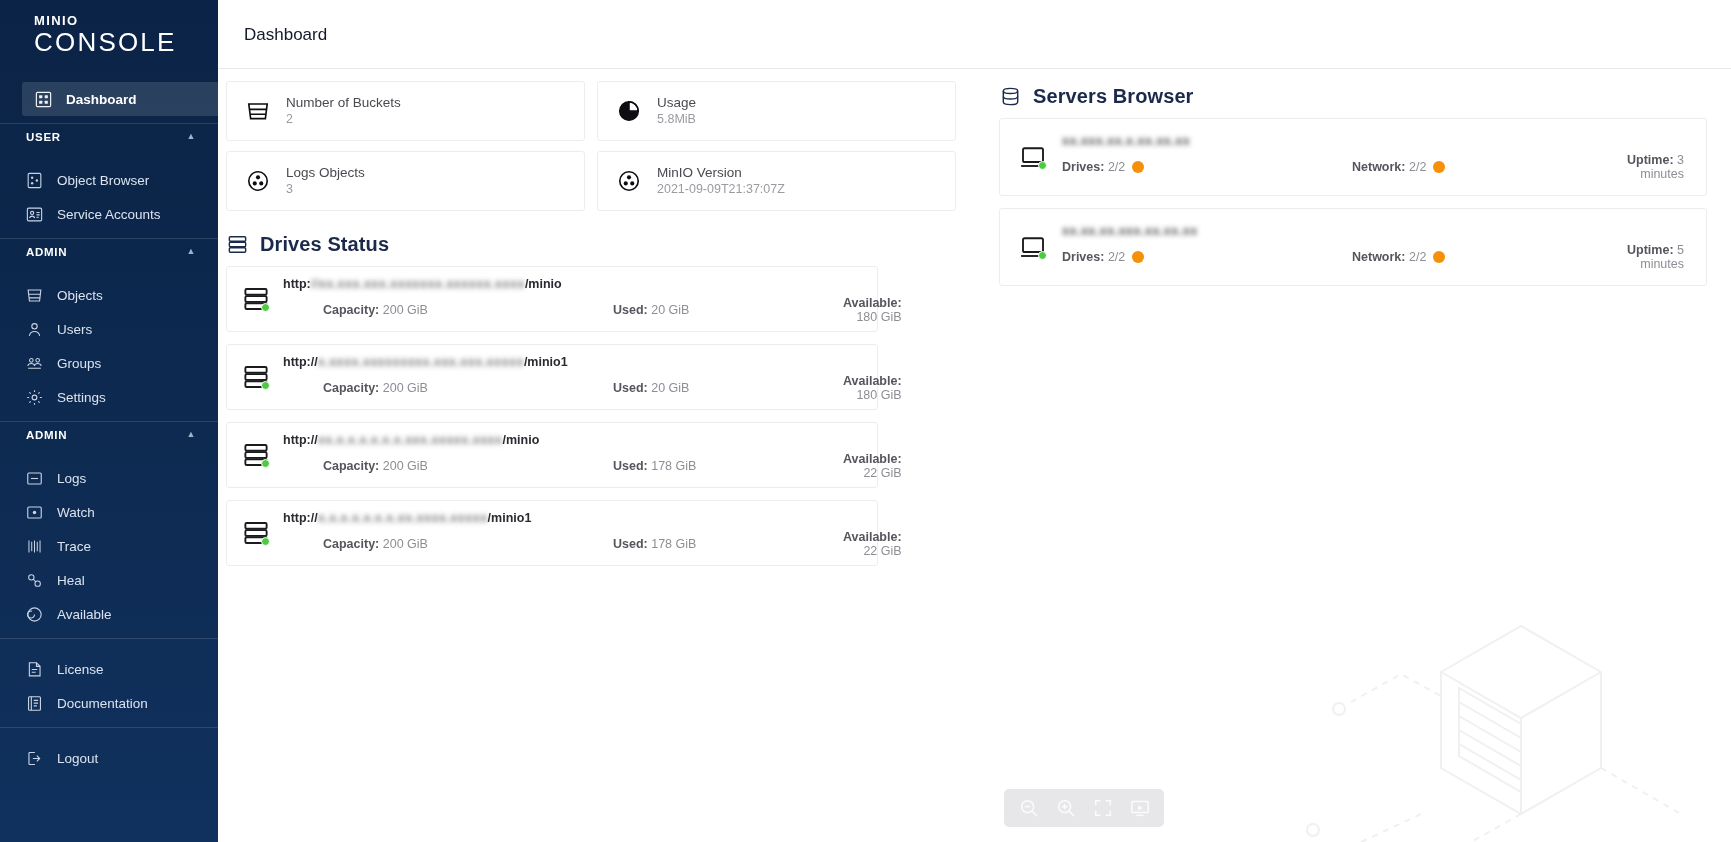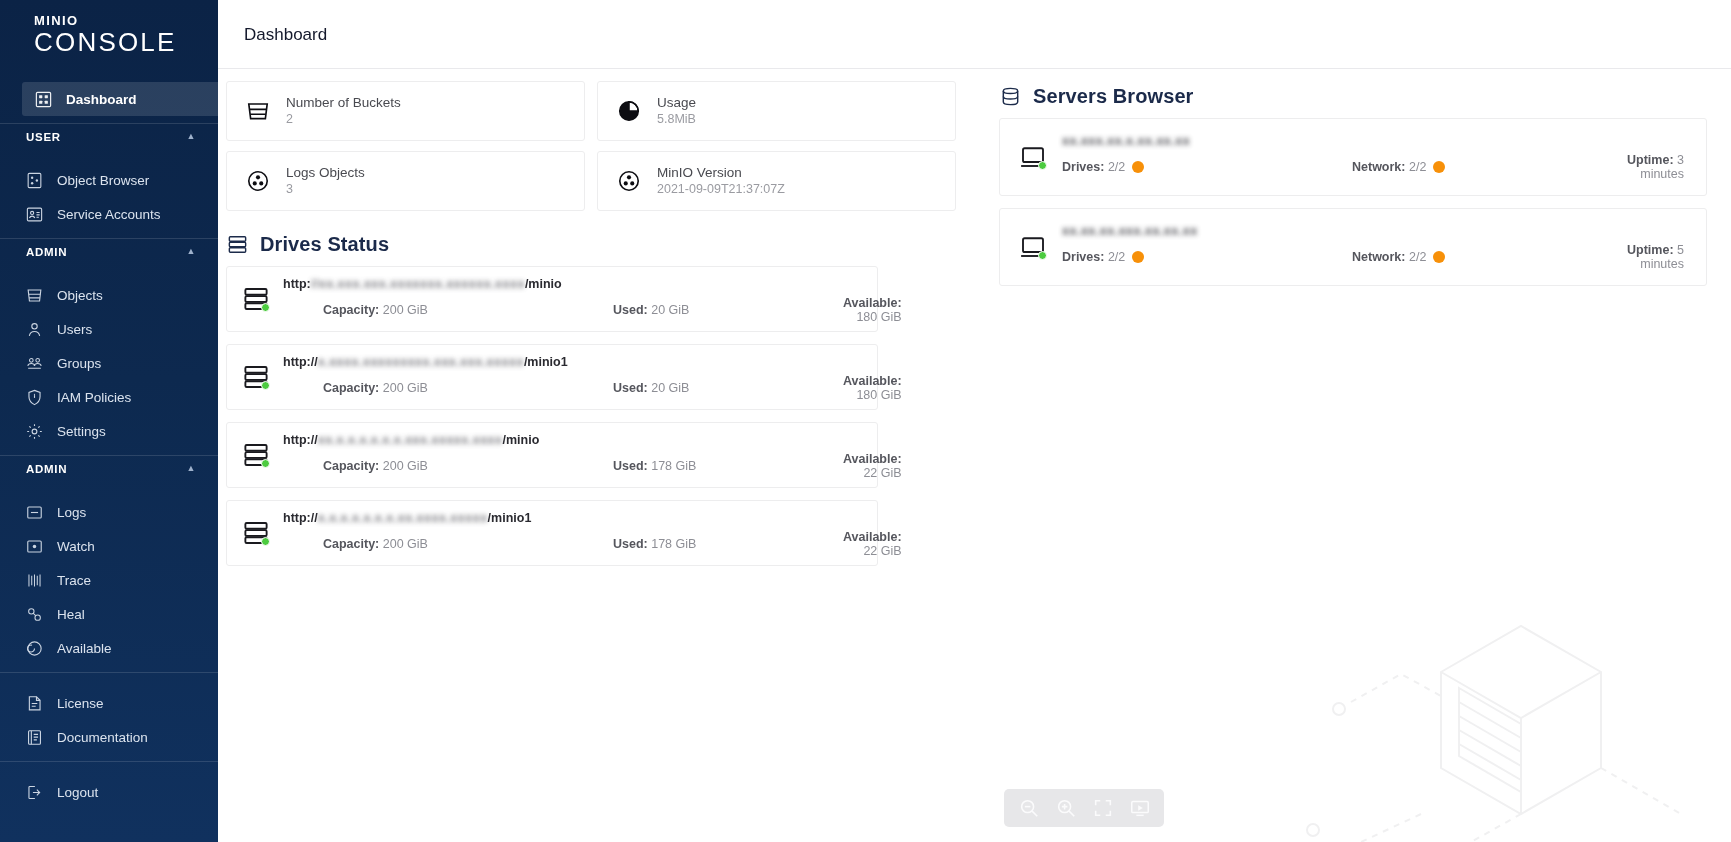--- a/index.html
+++ b/index.html
@@ -238,30 +238,20 @@
       <span class="ico">
         <svg viewBox="0 0 24 24" fill="none" stroke="currentColor" stroke-width="1.3">
           <circle cx="8" cy="8" r="2.3"></circle>
             <circle cx="16" cy="8" r="2.3"></circle>
           <path d="M3.5 15c.5-2 2.3-3 4.5-3s4 1 4.5 3"></path>
           <path d="M11.5 15c.5-2 2.3-3 4.5-3s4 1 4.5 3"></path>
           <path d="M4 18h16"></path>
         </svg>
       </span>
       <span>Groups</span>
-    </div>
-    <div class="nav-item">
-      <span class="ico">
-        <svg viewBox="0 0 24 24" fill="none" stroke="currentColor" stroke-width="1.4">
-          <path d="M12 3l7 2.6v5.4c0 4.6-3 8-7 10-4-2-7-5.4-7-10V5.6L12 3z"></path>
-          <path d="M12 9v3.5"></path>
-            <circle cx="12" cy="8" r=".8" fill="currentColor" stroke="none"></circle>
-        </svg>
-      </span>
-      <span>IAM Policies</span>
     </div>
     <div class="nav-item">
       <span class="ico">
         <svg viewBox="0 0 24 24" fill="none" stroke="currentColor" stroke-width="1.4">
           <circle cx="12" cy="12" r="3"></circle>
           <path d="M12 2.8v2.4M12 18.8v2.4M2.8 12h2.4M18.8 12h2.4M5.5 5.5l1.7 1.7M16.8 16.8l1.7 1.7M18.5 5.5l-1.7 1.7M7.2 16.8l-1.7 1.7"></path>
         </svg>
       </span>
       <span>Settings</span>
     </div>

